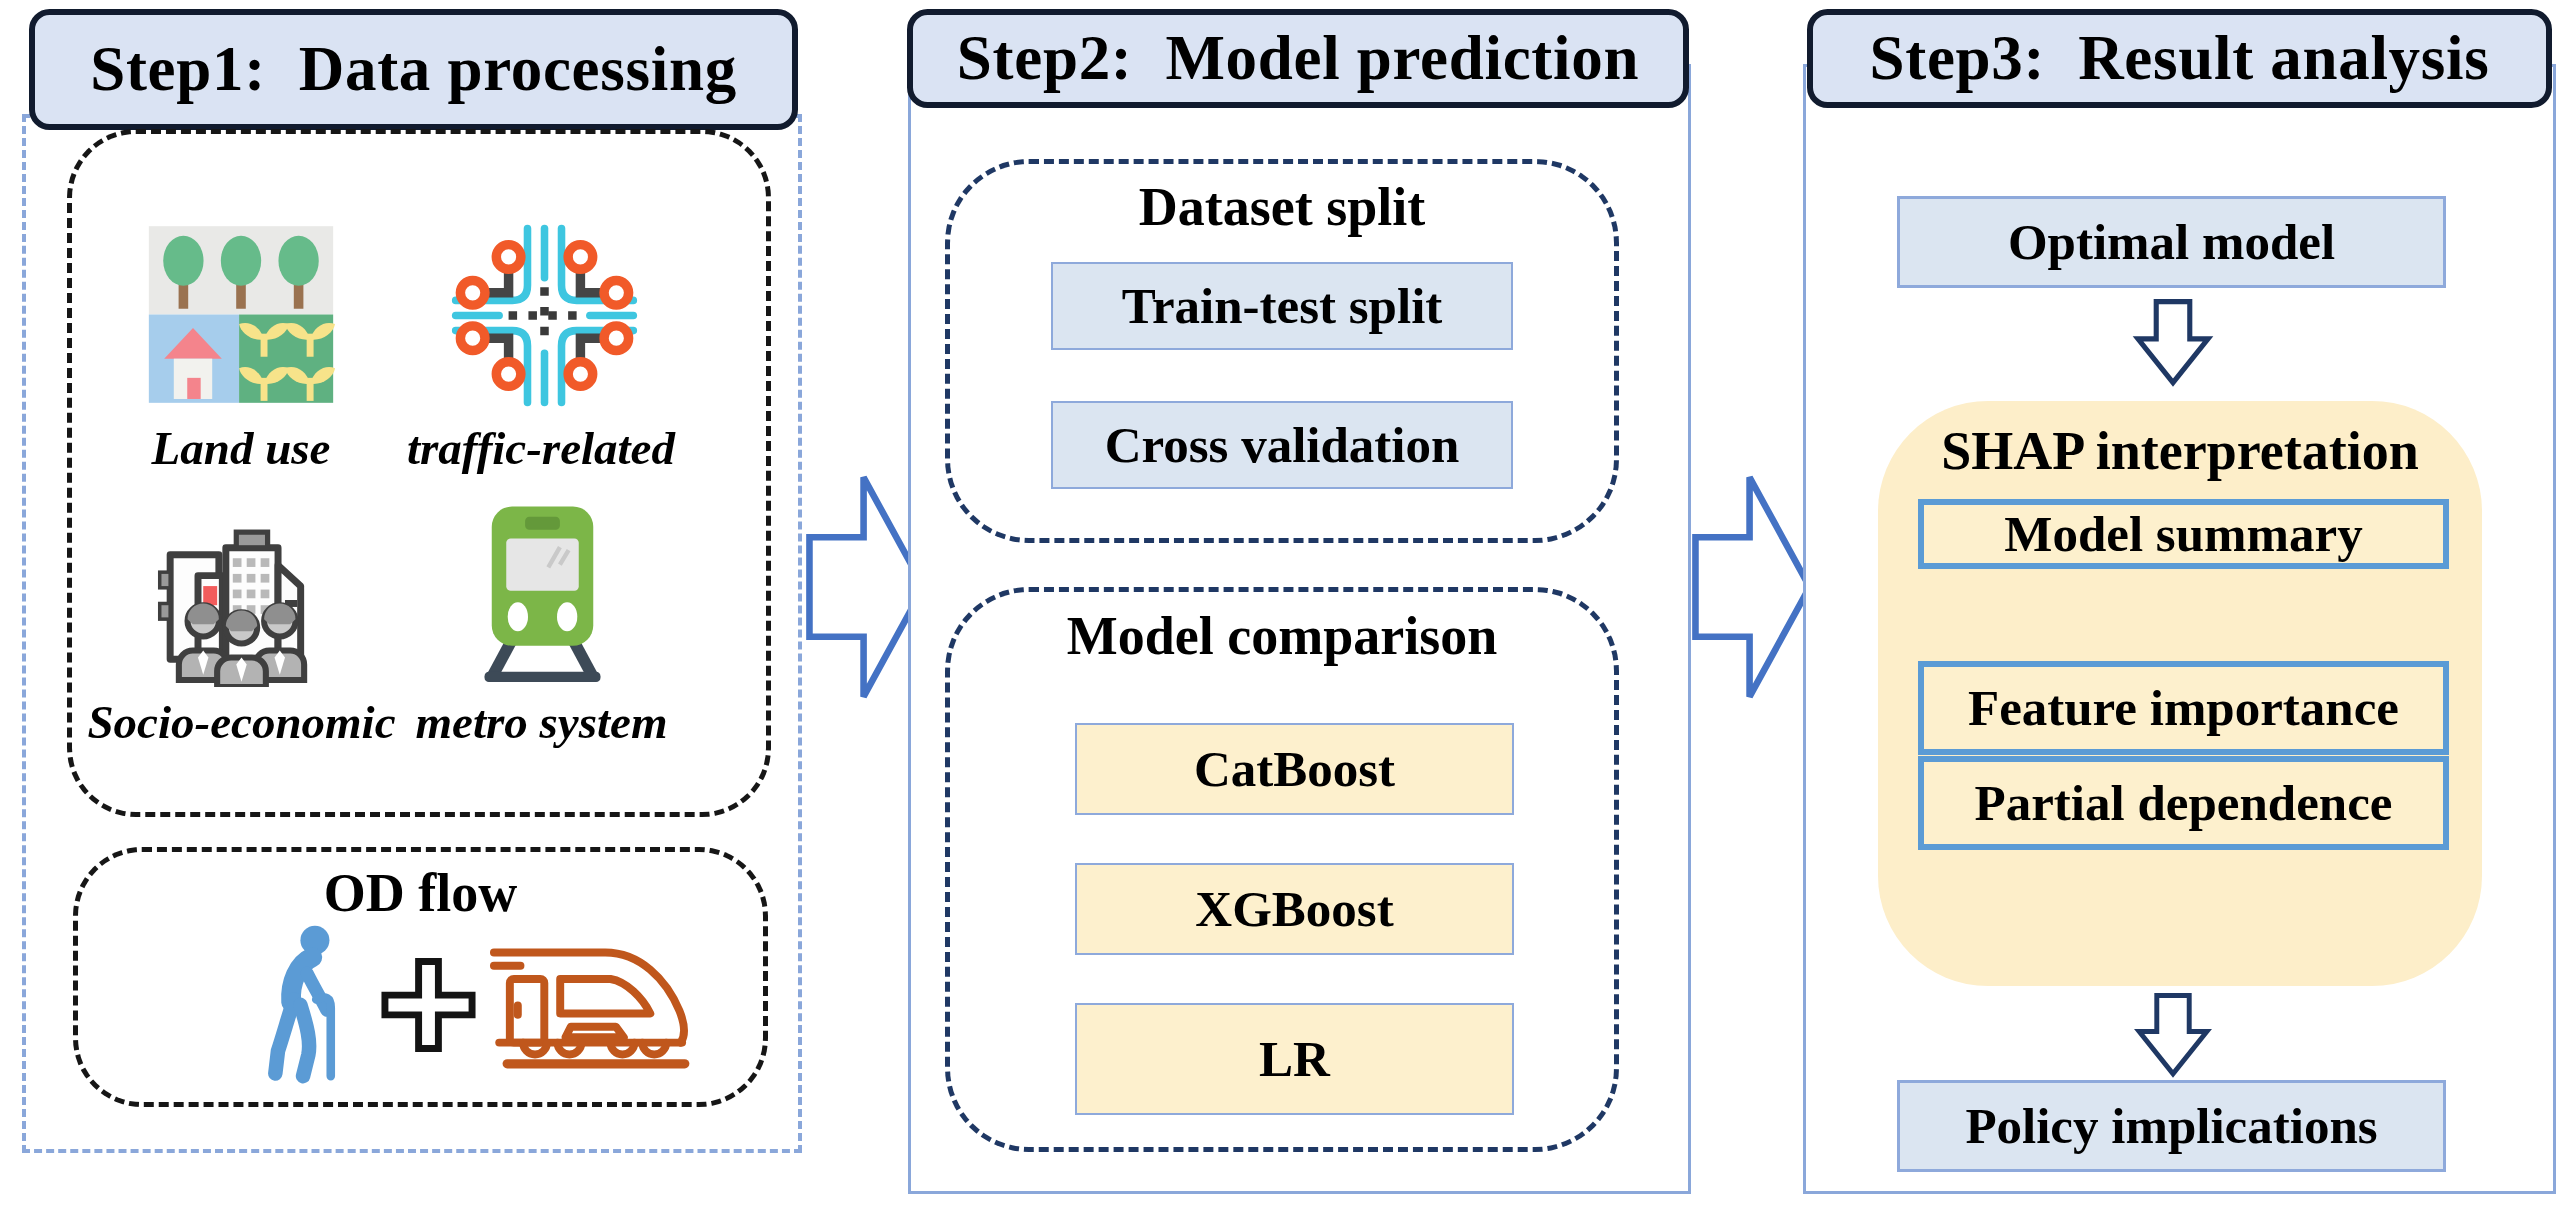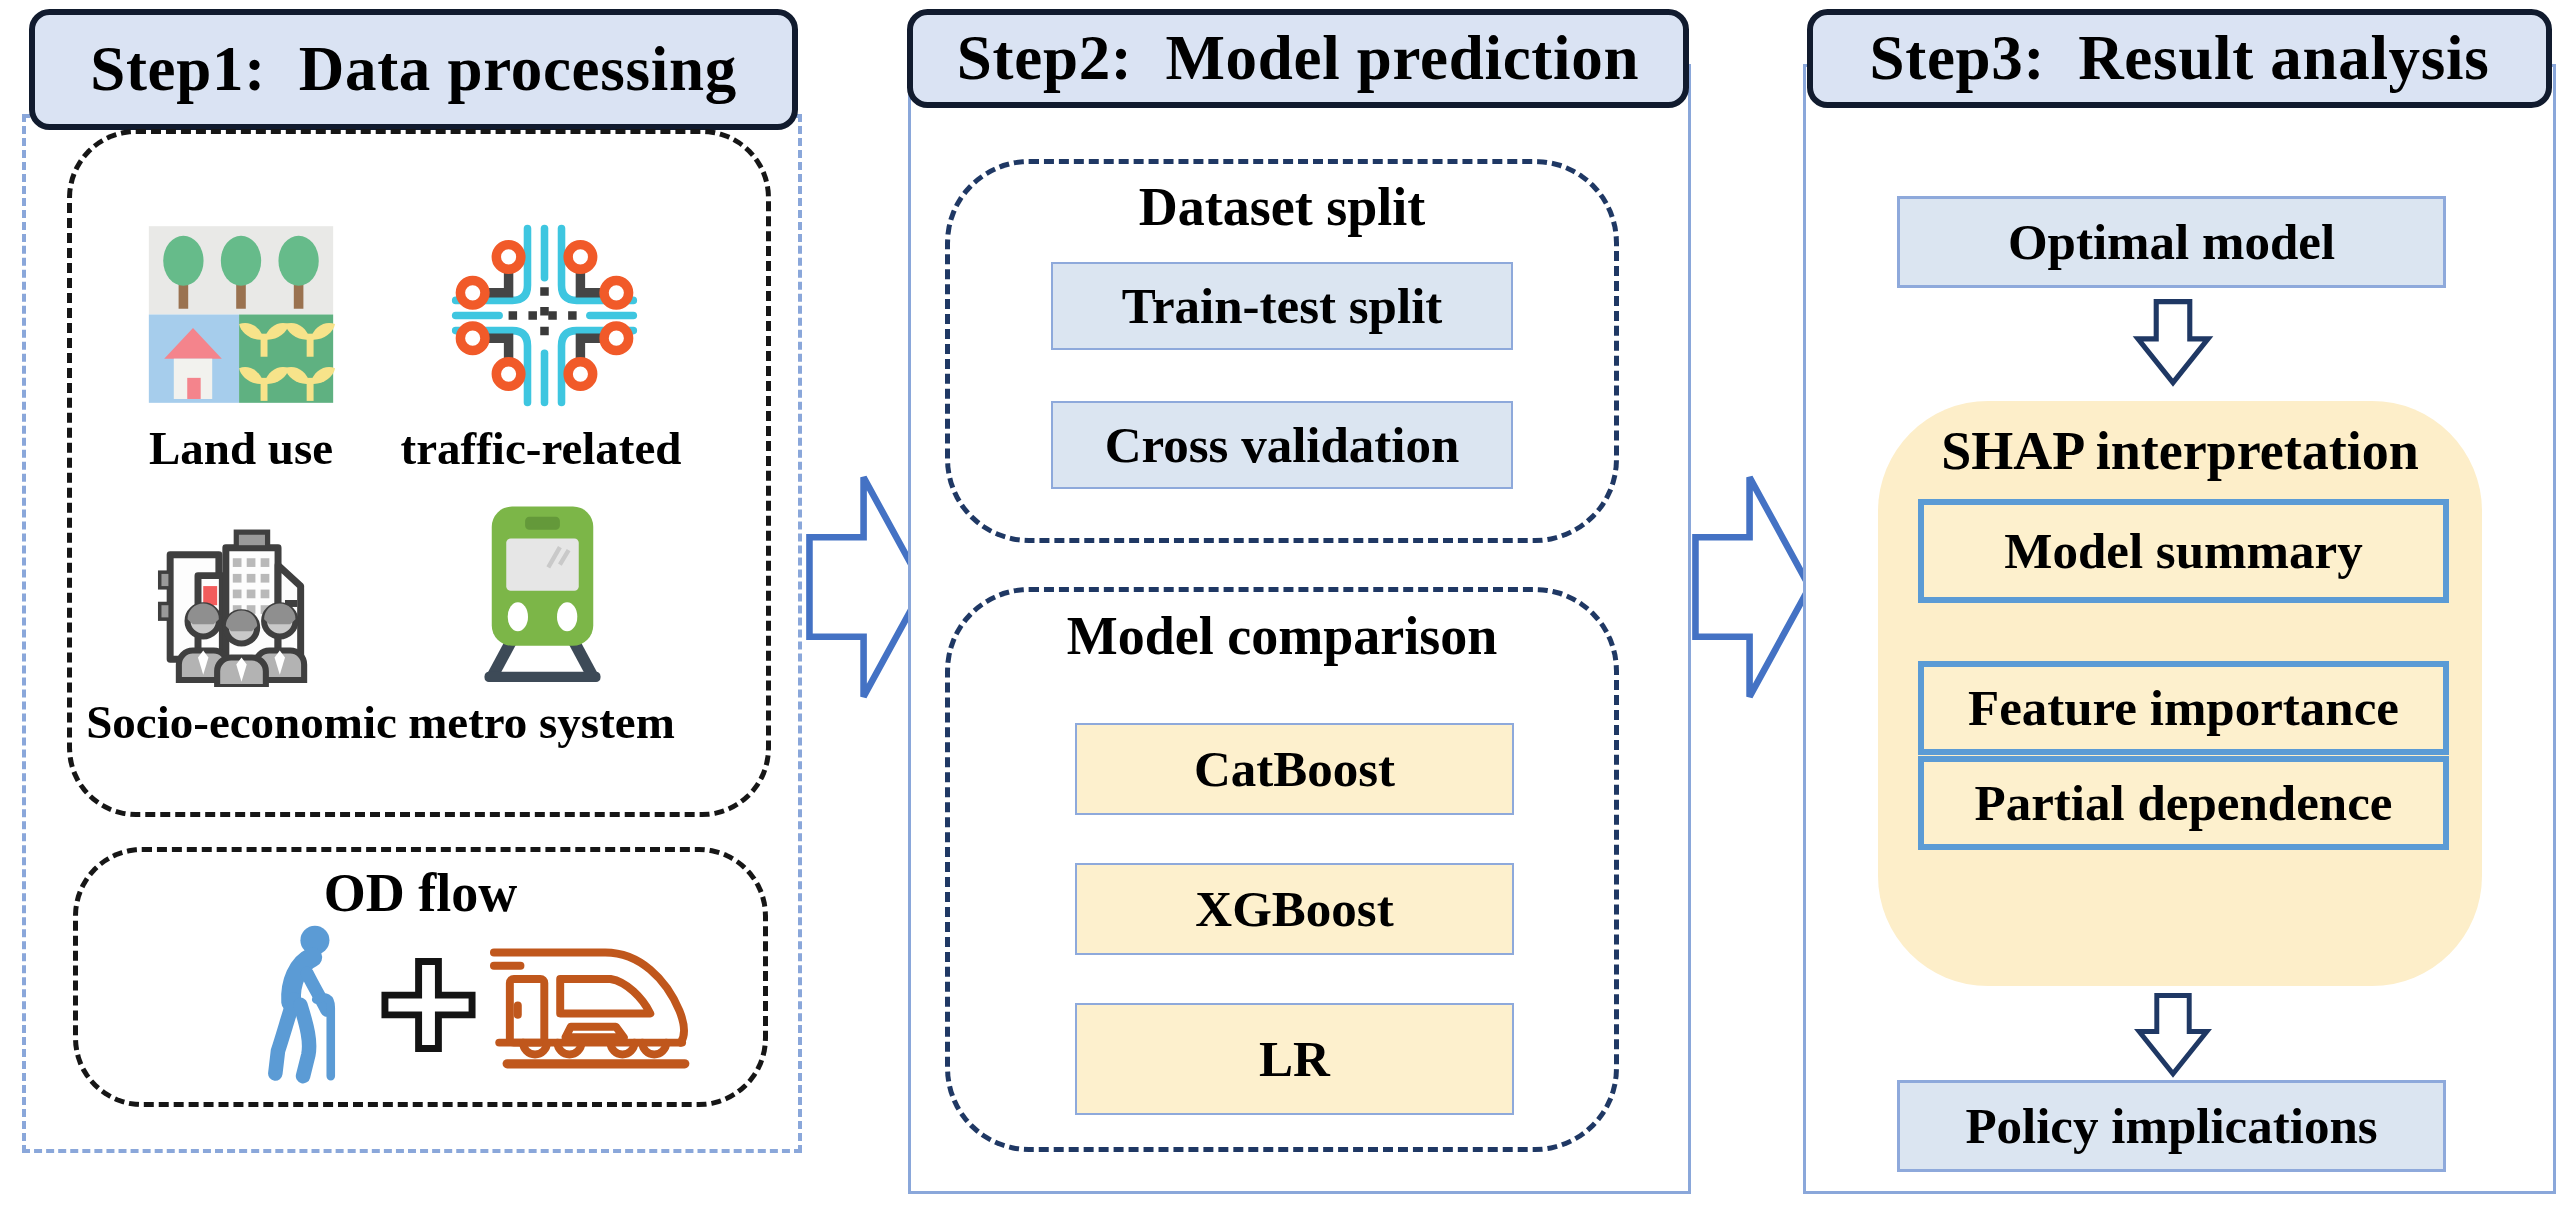--- a/index.html
+++ b/index.html
@@ -11,21 +11,21 @@
   .hdr{
     background:#dae3f3;border:6.6px solid #111b2e;border-radius:20.5px;
     display:flex;align-items:center;justify-content:center;font-size:63px;letter-spacing:0.7px;
   }
   .hdr span{white-space:pre;}
   .panel{border:3.7px solid #8aa7da;background:#ffffff;}
   .panel-dashed{border:4.4px dashed #8aa7da;background:#ffffff;}
   .dash-black{border:5.1px dashed #161616;border-radius:69px;}
   .dash-navy{border:5.1px dashed #1f3864;border-radius:84px;}
   .sectitle{font-size:54px;text-align:center;white-space:pre;}
-  .caption{font-size:47px;text-align:center;white-space:nowrap;}
+  .caption{font-size:47px;text-align:center;white-space:nowrap;font-style:italic;}
   .bluebox{
     background:#dbe5f1;border:2.9px solid #8ea9db;
     display:flex;align-items:center;justify-content:center;font-size:51px;white-space:nowrap;
   }
   .bluebox.big{border-width:3.7px;}
   .yellowbox{
     background:#fdf0cd;border:2.9px solid #8ea9db;
     display:flex;align-items:center;justify-content:center;font-size:51px;white-space:nowrap;
   }
   .shap{background:#fdeec9;border-radius:110px;}
@@ -252,21 +252,21 @@
   <div class="abs bluebox big" style="left:1897px;top:196px;width:549px;height:92px;">Optimal model</div>
 
   <div class="abs" style="left:2132px;top:298px;width:82px;height:89px;">
     <svg width="82" height="89" viewBox="0 0 112 122">
       <path d="M33,5 H79 V56 H104 L56,116 L8,56 H33 Z" fill="#ffffff" stroke="#1f3864" stroke-width="7" stroke-linejoin="miter"></path>
     </svg>
   </div>
 
   <div class="abs shap" style="left:1878px;top:401px;width:604px;height:585px;"></div>
   <div class="abs sectitle" style="left:1878px;top:420px;width:604px;">SHAP interpretation</div>
-  <div class="abs shapbox" style="left:1918px;top:499px;width:531px;height:104px;">Model summary</div>
+  <div class="abs shapbox" style="left:1918px;top:499px;width:531px;height:70px;">Model summary</div>
   <div class="abs shapbox" style="left:1918px;top:661px;width:531px;height:94px;">Feature importance</div>
   <div class="abs shapbox" style="left:1918px;top:756px;width:531px;height:94px;">Partial dependence</div>
 
   <div class="abs" style="left:2132px;top:992px;width:82px;height:86px;">
     <svg width="82" height="86" viewBox="0 0 112 122">
       <path d="M33,5 H79 V56 H104 L56,116 L8,56 H33 Z" fill="#ffffff" stroke="#1f3864" stroke-width="7" stroke-linejoin="miter"></path>
     </svg>
   </div>
 
   <div class="abs bluebox big" style="left:1897px;top:1080px;width:549px;height:92px;">Policy implications</div>

